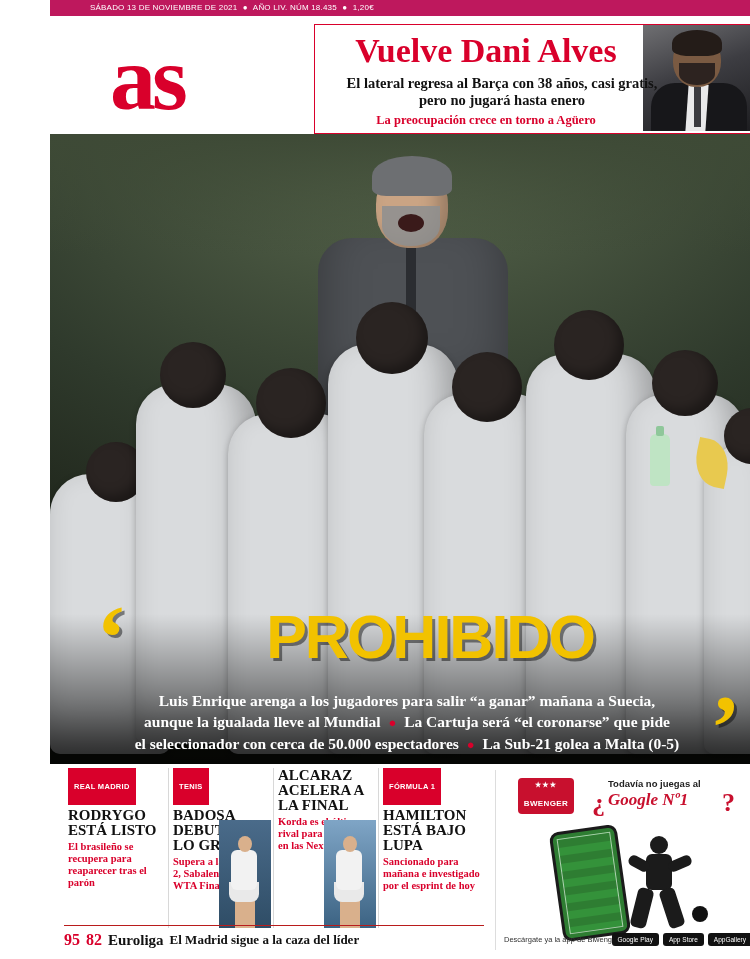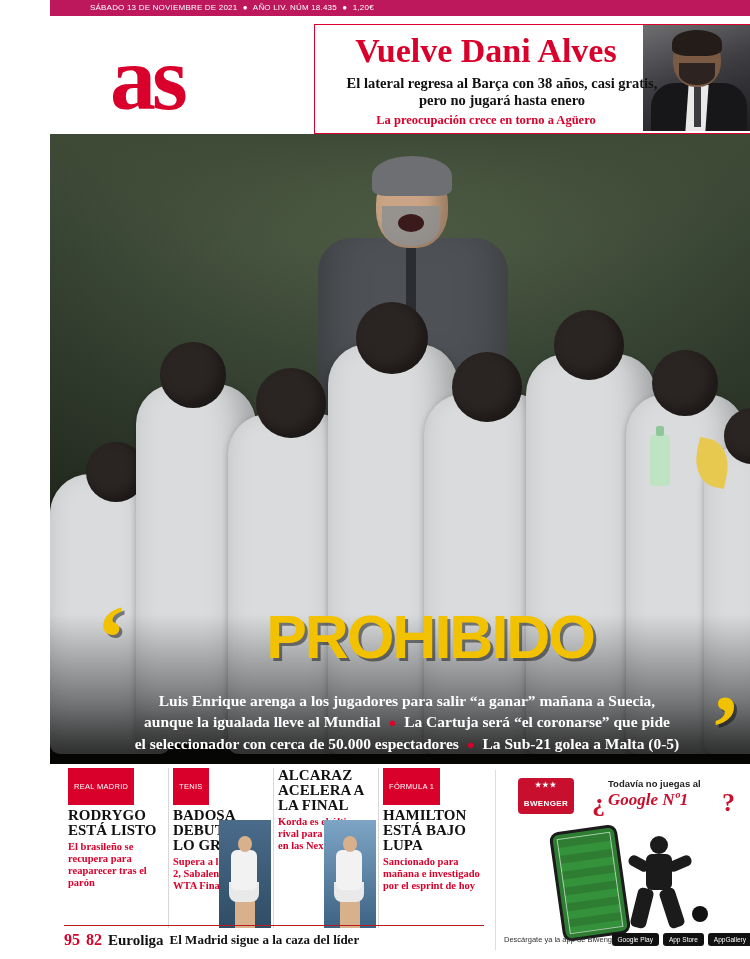--- a/index.html
+++ b/index.html
@@ -393,21 +393,21 @@
     border-right: 1px solid #d8d8d8;
     padding: 0 4px;
     box-sizing: border-box;
   }
   .col:last-child { border-right: none; }
   .tag {
     display: inline-block;
     background: #d9002b;
     color: #fff;
     font-size: 7.5px;
-    font-weight: normal;
+    font-weight: bold;
     padding: 14px 6px;
     letter-spacing: .3px;
     margin-bottom: 3px;
   }
   .col h3 {
     margin: 0 0 3px 0;
     font-family: "Liberation Serif", serif;
     font-size: 15px;
     line-height: 15px;
     font-weight: bold;

